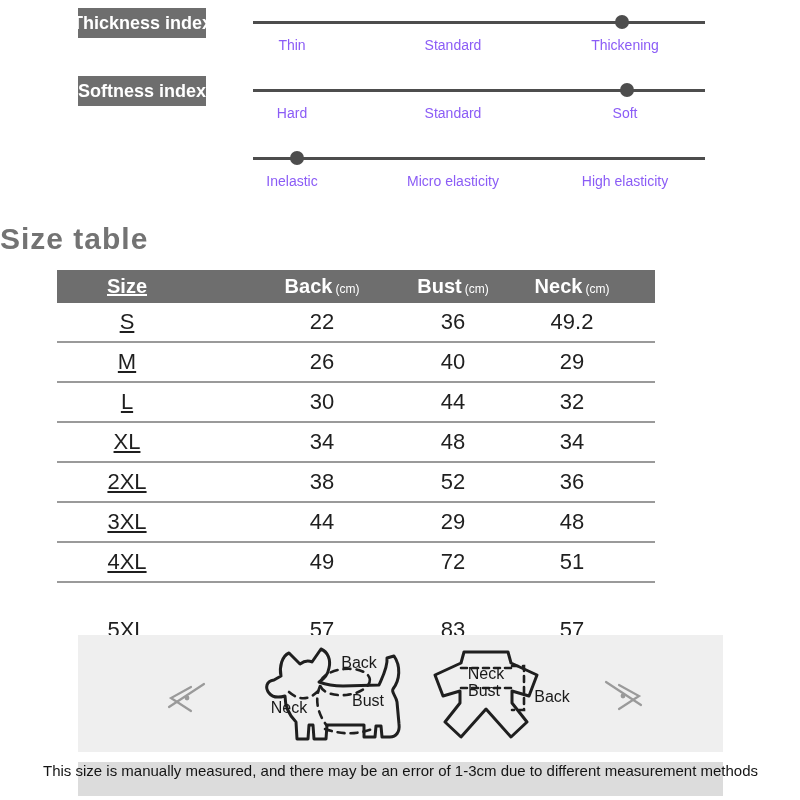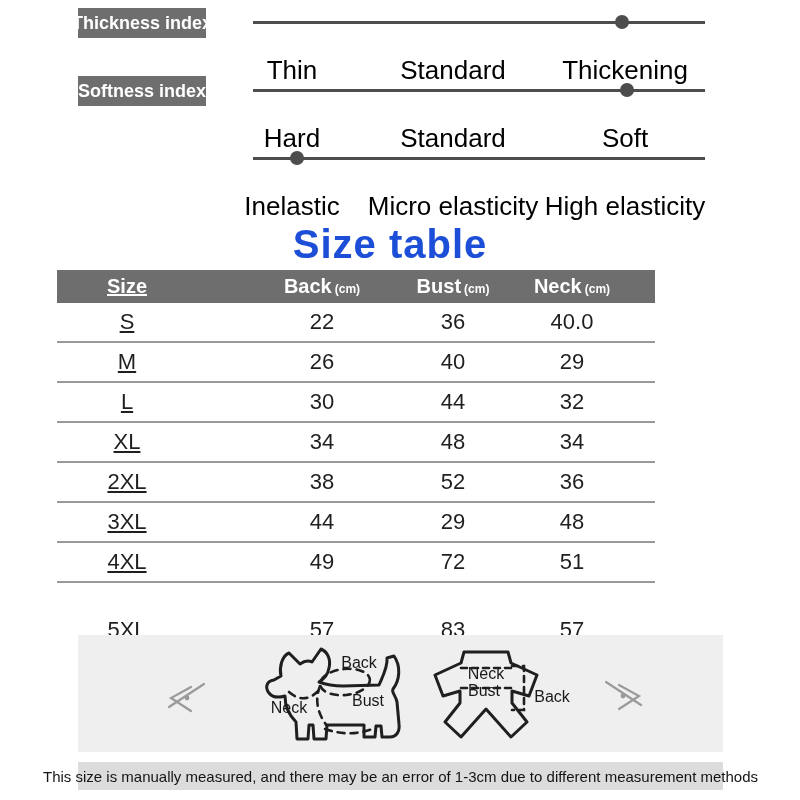--- a/index.html
+++ b/index.html
@@ -9,49 +9,49 @@
   
   .index-row{position:absolute;left:0;width:800px;height:68px;}
   .r0{top:0;} .r1{top:68px;} .r2{top:136px;}
   .index-label-box{position:absolute;left:78px;top:8px;width:128px;height:30px;
        background:#6e6e6e;color:#fff;font-size:18px;font-weight:600;
        display:flex;align-items:center;justify-content:center;white-space:nowrap;}
   .r2 .index-label-box{letter-spacing:1.5px;}
   .track{position:absolute;left:253px;top:21px;width:452px;height:3px;background:#4d4d4d;}
   .dot{position:absolute;top:15px;width:14px;height:14px;border-radius:50%;background:#4d4d4d;}
   .r0 .dot{left:615px;} .r1 .dot{left:620px;} .r2 .dot{left:290px;}
-  .opt{position:absolute;top:37px;transform:translateX(-50%);font-size:26px;color:#000000;white-space:nowrap;margin-top:18px;}
+  .opt{position:absolute;top:37px;transform:translateX(-50%);font-size:14px;color:#8b5cf6;white-space:nowrap;}
   .opt.o0{left:292px;} .opt.o1{left:453px;} .opt.o2{left:625px;}
 
   
-  .table-title{position:absolute;left:0;top:222px;width:780px;text-align:center;
-       font-size:40px;font-weight:bold;color:#1d4ed8;letter-spacing:1px;}
+  .table-title{position:absolute;left:0;top:222px;width:780px;text-align:left;
+       font-size:30px;font-weight:bold;color:#737373;letter-spacing:1px;}
   .size-table{position:absolute;left:57px;top:270px;width:598px;}
   .t-head{position:relative;height:33px;background:#6e6e6e;color:#fff;}
   .cell{position:absolute;transform:translateX(-50%);top:0;line-height:33px;
         font-size:20px;font-weight:600;white-space:nowrap;}
-  .unit{font-size:12px;font-weight:700;margin-left:3px;}
+  .unit{font-size:12px;font-weight:400;margin-left:3px;}
   .c-size{left:70px;text-decoration:underline;} .c-back{left:265px;} .c-bust{left:396px;} .c-neck{left:515px;}
   .t-row{position:relative;height:38px;border-bottom:2px solid #9a9a9a;}
   .t-row:last-child{border-bottom:none;margin-top:28px;}
   .t-row .cell{font-size:22px;font-weight:400;color:#1f1f1f;line-height:38px;}
 
   
   .diagram-panel{position:absolute;left:78px;top:635px;width:645px;height:117px;background:#efefef;}
   .diag-label{position:absolute;transform:translate(-50%,-50%);font-size:16px;color:#1a1a1a;
        font-family:"Liberation Sans",sans-serif;white-space:nowrap;}
   .dog-svg{position:absolute;left:183px;top:5px;}
   .shirt-svg{position:absolute;left:345px;top:13px;}
   .arrow{position:absolute;}
   .arrow-left{left:85px;top:46px;}
   .arrow-right{left:525px;top:44px;}
 
   
-  .footer-bar{position:absolute;left:78px;top:762px;width:645px;height:28px;background:#dcdcdc;
-       display:flex;align-items:center;justify-content:center;}
+  .footer-bar{position:absolute;left:78px;top:762px;width:645px;height:34px;background:#dcdcdc;
+       display:flex;align-items:flex-start;justify-content:center;}
   .footer-text{font-size:15px;color:#141414;font-weight:500;white-space:nowrap;}
 </style>
 </head>
 <body>
 
 <div class="page">
 
   <div class="index-row r0">
     <div class="index-label-box">Thickness index</div>
     <div class="track"></div>
@@ -89,21 +89,21 @@
       <span class="cell c-neck">
         <span>Neck</span><span class="unit">(cm)</span></span>
       <span class="cell c-bust">
         <span>Bust</span><span class="unit">(cm)</span></span>
     </div>
 
     <div class="t-row">
       <span class="cell c-size">S</span>
       <span class="cell c-back">22</span>
       <span class="cell c-bust">36</span>
-      <span class="cell c-neck">40.0</span>
+      <span class="cell c-neck">49.2</span>
     </div>
     <div class="t-row">
       <span class="cell c-size">M</span>
       <span class="cell c-back">26</span>
       <span class="cell c-bust">40</span>
       <span class="cell c-neck">29</span>
     </div>
     <div class="t-row">
       <span class="cell c-size">L</span>
       <span class="cell c-back">30</span>

